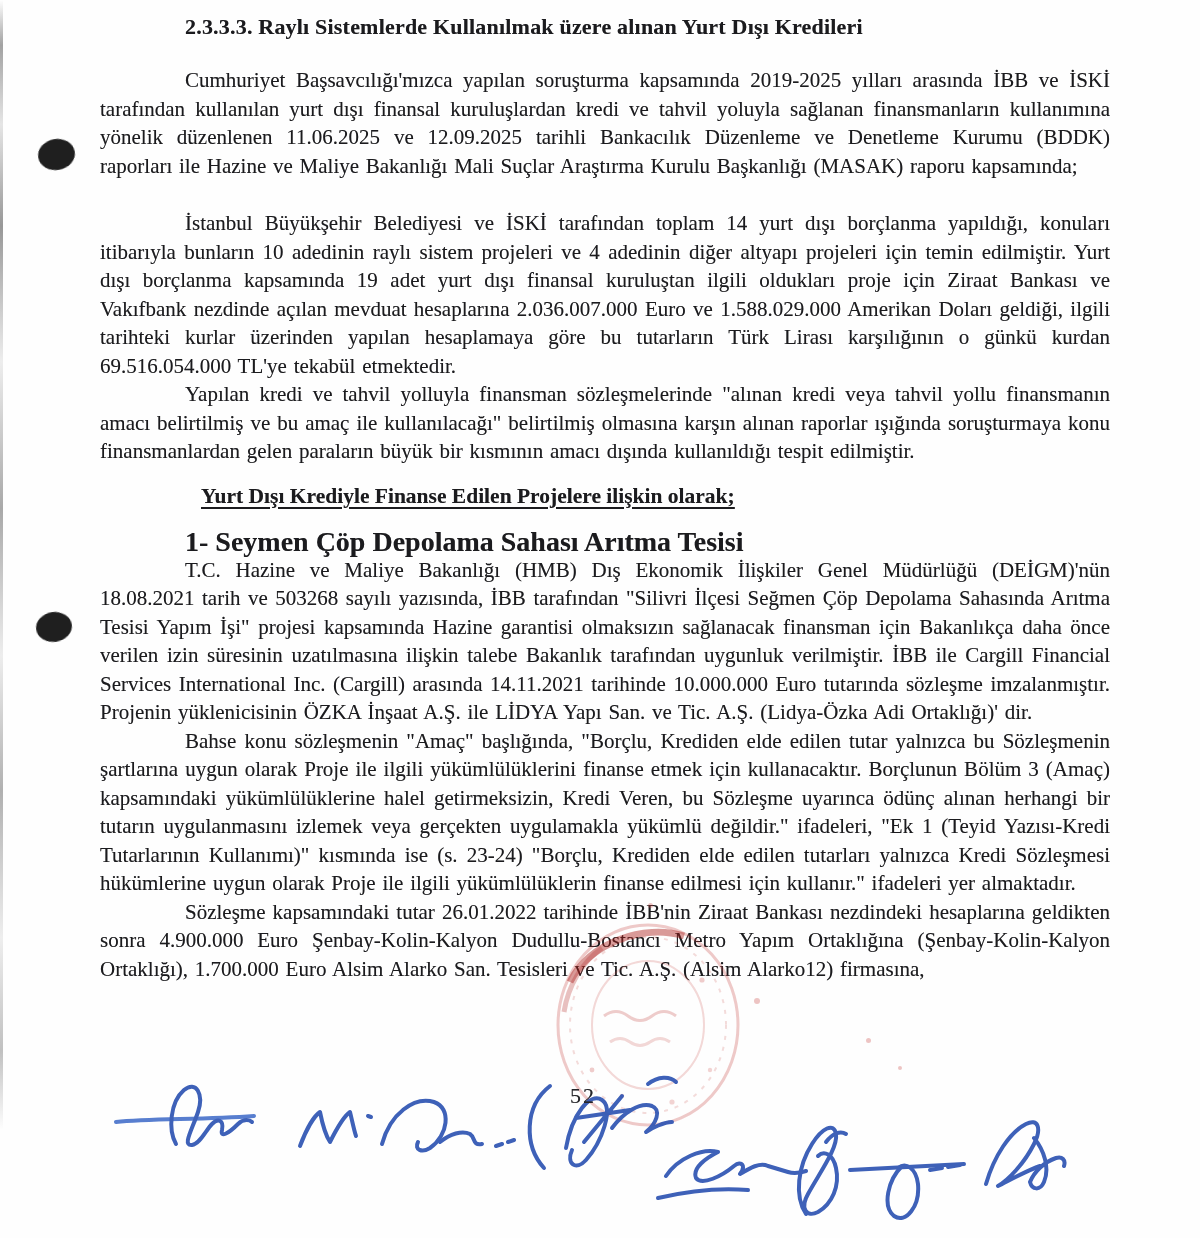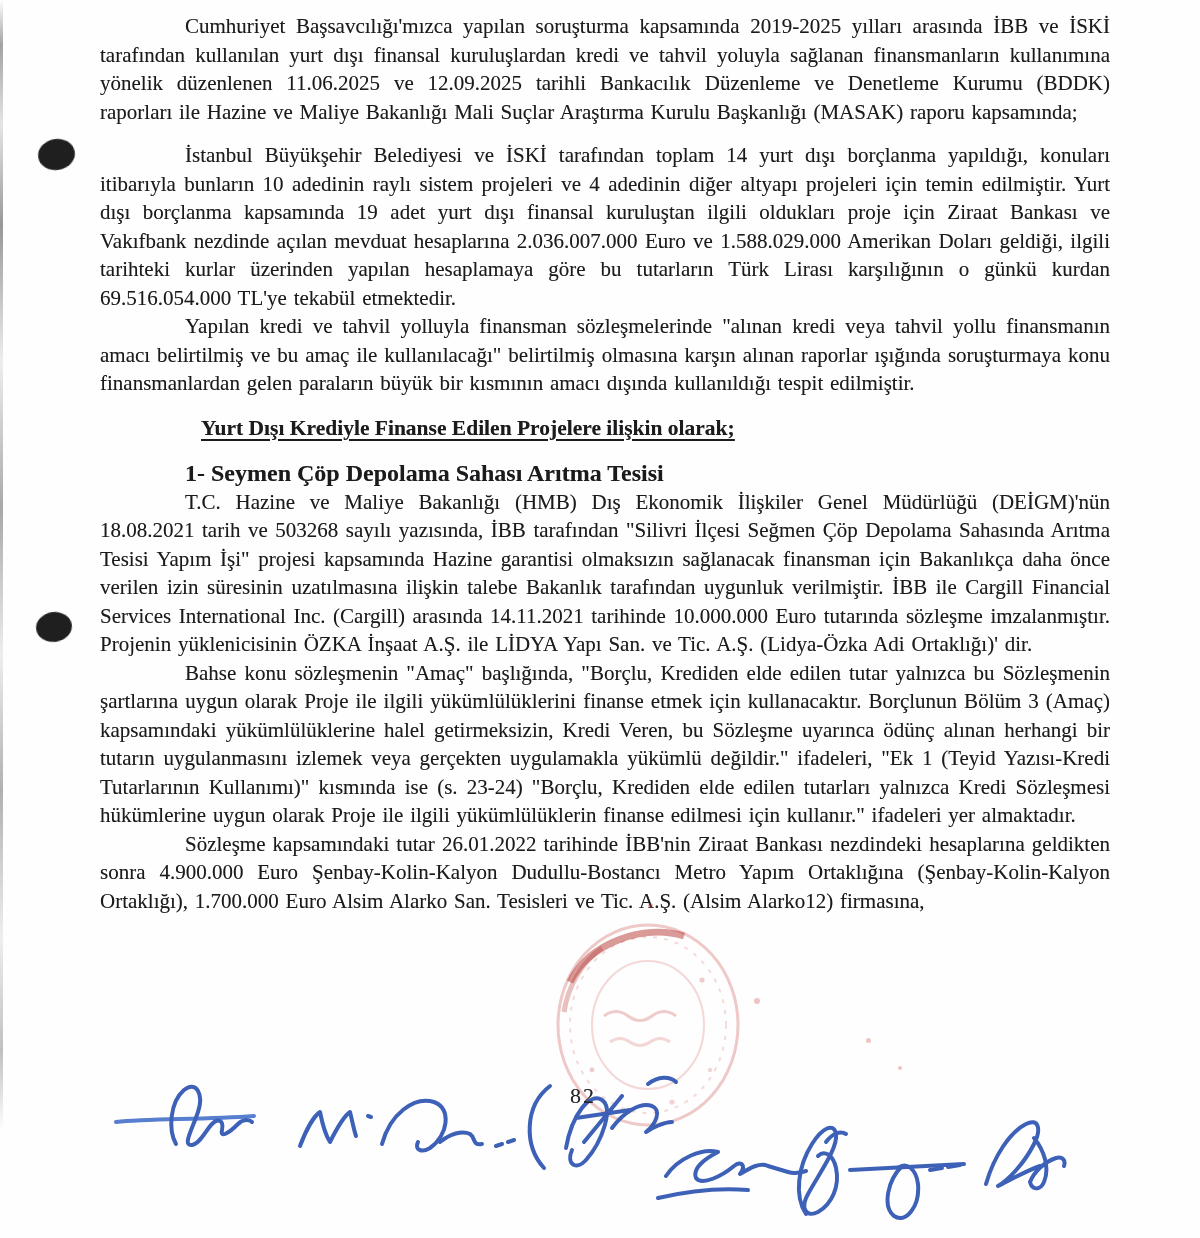--- a/index.html
+++ b/index.html
@@ -34,30 +34,30 @@
     font-weight:bold; font-size:22px; line-height:30px;
     padding-left:85px; margin:0 0 24px 0; letter-spacing:.2px;
     text-shadow:0 0 .5px rgba(0,0,0,.4);
   }
   p.body-par {
     font-size:21px; line-height:28.5px;
     text-align:justify; text-indent:85px;
     margin:0; word-spacing:1.5px;
     text-shadow:0 0 .45px rgba(20,20,20,.38);
   }
-  p.gap-after { margin-bottom:15px; }
+  p.gap-after { margin-bottom:29px; }
   .heading-block { margin-top:14px; }
   .h-underlined {
     font-weight:bold; font-size:21.5px; line-height:29px;
     padding-left:85px; margin:16px;
     text-shadow:0 0 .5px rgba(0,0,0,.4);
   }
   .h-underlined span { text-decoration:underline; text-underline-offset:4px; text-decoration-thickness:2px; }
   .h-project {
-    font-weight:bold; font-size:24px; line-height:29px;
+    font-weight:bold; font-size:28px; line-height:29px;
     padding-left:85px; margin:0 0 0 0;
     text-shadow:0 0 .5px rgba(0,0,0,.4);
   }
 
   
   .stamp {
     position:absolute; left:552px; top:920px; width:192px; height:210px;
     filter:blur(.5px); opacity:.9; pointer-events:none;
   }
   .red-speck { position:absolute; border-radius:50%; background:rgba(201,76,70,.32); pointer-events:none; }
@@ -76,20 +76,21 @@
 </head>
 <body>
 
 <div class="page">
 
   <div class="edge-artifact"></div>
   <div class="punch-dot d1"></div>
   <div class="punch-dot d2"></div>
 
   <div class="text-col">
+    <h1 class="doc-title">2.3.3.3. Raylı Sistemlerde Kullanılmak üzere alınan Yurt Dışı Kredileri</h1>
 
     <p class="body-par gap-after">Cumhuriyet Başsavcılığı'mızca yapılan soruşturma kapsamında 2019-2025 yılları arasında İBB ve İSKİ tarafından kullanılan yurt dışı finansal kuruluşlardan kredi ve tahvil yoluyla sağlanan finansmanların kullanımına yönelik düzenlenen 11.06.2025 ve 12.09.2025 tarihli Bankacılık Düzenleme ve Denetleme Kurumu (BDDK) raporları ile Hazine ve Maliye Bakanlığı Mali Suçlar Araştırma Kurulu Başkanlığı (MASAK) raporu kapsamında;</p>
     <p class="body-par">İstanbul Büyükşehir Belediyesi ve İSKİ tarafından toplam 14 yurt dışı borçlanma yapıldığı, konuları itibarıyla bunların 10 adedinin raylı sistem projeleri ve 4 adedinin diğer altyapı projeleri için temin edilmiştir. Yurt dışı borçlanma kapsamında 19 adet yurt dışı finansal kuruluştan ilgili oldukları proje için Ziraat Bankası ve Vakıfbank nezdinde açılan mevduat hesaplarına 2.036.007.000 Euro ve 1.588.029.000 Amerikan Doları geldiği, ilgili tarihteki kurlar üzerinden yapılan hesaplamaya göre bu tutarların Türk Lirası karşılığının o günkü kurdan 69.516.054.000 TL'ye tekabül etmektedir.</p>
     <p class="body-par">Yapılan kredi ve tahvil yolluyla finansman sözleşmelerinde "alınan kredi veya tahvil yollu finansmanın amacı belirtilmiş ve bu amaç ile kullanılacağı" belirtilmiş olmasına karşın alınan raporlar ışığında soruşturmaya konu finansmanlardan gelen paraların büyük bir kısmının amacı dışında kullanıldığı tespit edilmiştir.</p>
 
     <div class="heading-block">
       <p class="h-underlined"><span>Yurt Dışı Krediyle Finanse Edilen Projelere ilişkin olarak;</span></p>
       <p class="h-project">1- Seymen Çöp Depolama Sahası Arıtma Tesisi</p>
     </div>
 
@@ -157,15 +158,15 @@
         <path d="M930,120 l12,-2 M948,117 l12,-2"></path>
       </g>
 
       <g>
         <path d="M986,134 C994,106 1010,82 1026,74 C1038,68 1042,78 1034,94 C1024,114 1008,130 998,136 C1010,130 1028,120 1040,116"></path>
         <path d="M1034,88 C1044,100 1050,118 1044,132 C1040,141 1032,140 1030,132 C1034,122 1044,112 1056,108 C1062,106 1066,110 1064,116"></path>
       </g>
     </g>
   </svg>
 
-  <div class="page-number">82</div>
+  <div class="page-number">52</div>
 
 </div>
 
 </body></html>

